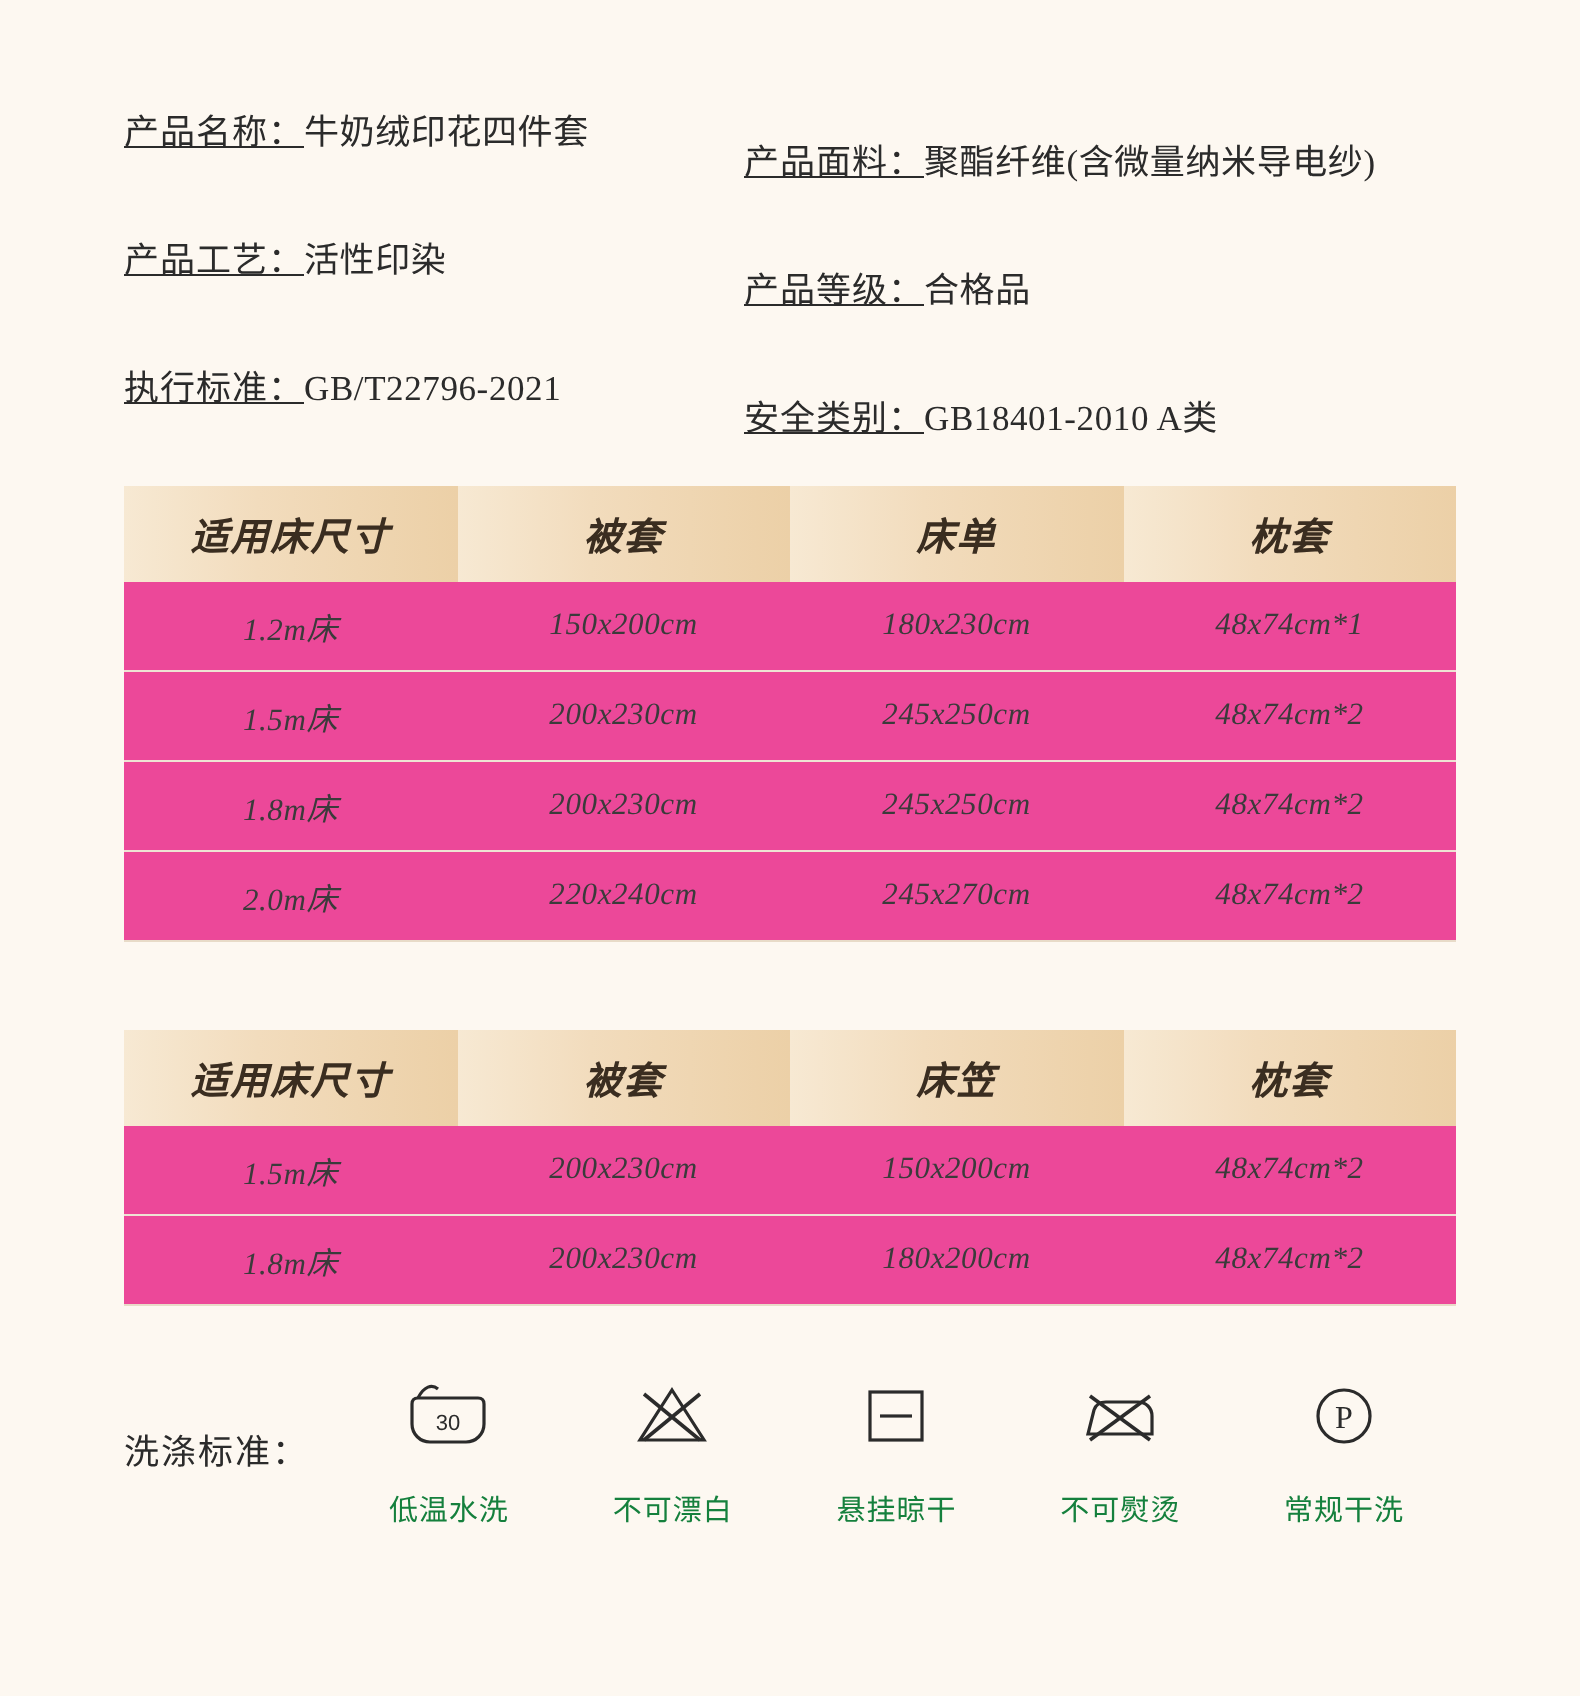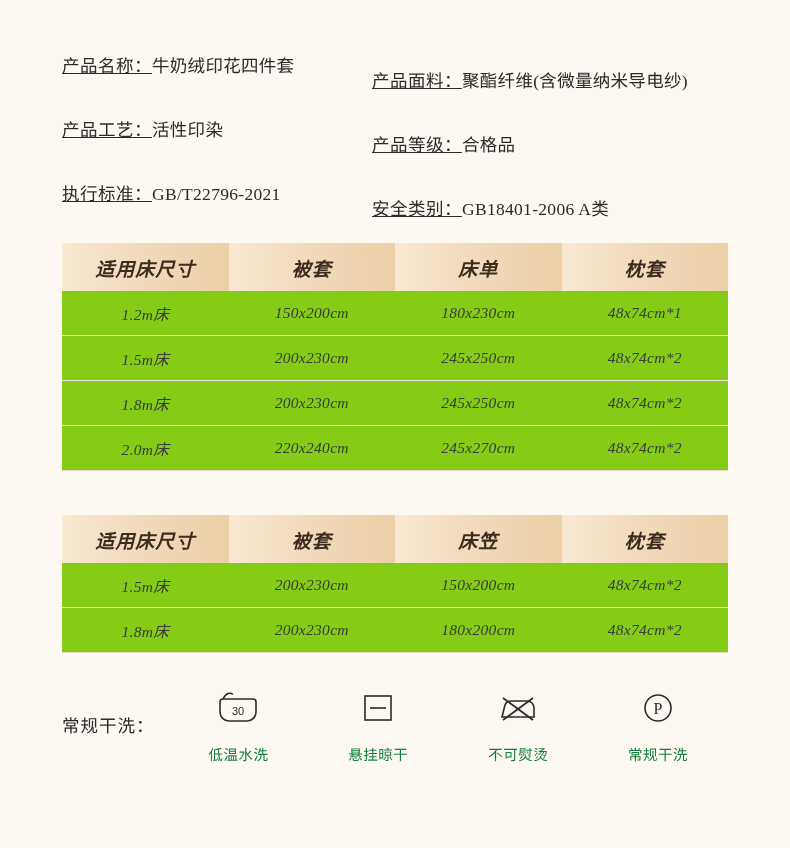--- a/index.html
+++ b/index.html
@@ -71,21 +71,21 @@
     color: #3a2d20;
     background: linear-gradient(to right, #f7e9d3 0%, #f2dcbd 40%, #ecd0a7 100%);
     border: none;
     text-align: center;
   }
   .size-table tbody td {
     height: 42px;
     font-size: 15.5px;
     text-align: center;
     color: #3b3b3b;
-    background: #84cc16;
+    background: #ec4899;
     border-bottom: 1px solid #eee3d4;
     letter-spacing: 0.3px;
   }
   .size-table tbody tr:last-child td {
     border-bottom: 1px solid #e8dbc8;
   }
   .size-table col.c1 { width: 25%; }
   .size-table col.c2 { width: 25%; }
   .size-table col.c3 { width: 25%; }
   .size-table col.c4 { width: 25%; }
@@ -155,21 +155,21 @@
         <span class="spec-value">合格品</span>
       </div>
     </div>
     <div class="spec-row">
       <div class="spec-col left">
         <span class="spec-label">执行标准：</span>
         <span class="spec-value">GB/T22796-2021</span>
       </div>
       <div class="spec-col right">
         <span class="spec-label">安全类别：</span>
-        <span class="spec-value">GB18401-2006 A类</span>
+        <span class="spec-value">GB18401-2010 A类</span>
       </div>
     </div>
   </div>
 
   <table class="size-table" id="table-one">
     <colgroup>
         <col class="c1">
         <col class="c2">
         <col class="c3">
         <col class="c4">
@@ -235,34 +235,44 @@
       <tr>
         <td>1.8m床</td>
         <td>200x230cm</td>
         <td>180x200cm</td>
         <td>48x74cm*2</td>
       </tr>
     </tbody>
   </table>
 
   <div class="wash">
-    <div class="wash-title">常规干洗：</div>
+    <div class="wash-title">洗涤标准：</div>
     <div class="wash-icons">
 
       <div class="wash-item">
         <div class="wash-symbol">
           <svg width="42" height="36" viewBox="0 0 42 36">
             <path d="M3 12 C3 10 4 9 6 9 L36 9 C38 9 39 10 39 12 L39 22 C39 27 35 31 30 31 L12 31 C7 31 3 27 3 22 Z" fill="none" stroke="#2b2b2b" stroke-width="1.6"></path>
             <path d="M6 9 C9 3 13 2 16 4.5" fill="none" stroke="#2b2b2b" stroke-width="1.6"></path>
             <text x="21" y="25" font-family="'Liberation Sans', sans-serif" font-size="11" text-anchor="middle" fill="#2b2b2b">30</text>
           </svg>
         </div>
         <div class="wash-label">低温水洗</div>
       </div>
 
+      <div class="wash-item">
+        <div class="wash-symbol">
+          <svg width="42" height="36" viewBox="0 0 42 36">
+            <path d="M21 5 L37 30 L5 30 Z" fill="none" stroke="#2b2b2b" stroke-width="1.6"></path>
+            <line x1="7" y1="7" x2="35" y2="30" stroke="#2b2b2b" stroke-width="1.8"></line>
+            <line x1="35" y1="7" x2="7" y2="30" stroke="#2b2b2b" stroke-width="1.8"></line>
+          </svg>
+        </div>
+        <div class="wash-label">不可漂白</div>
+      </div>
 
       <div class="wash-item">
         <div class="wash-symbol">
           <svg width="42" height="36" viewBox="0 0 42 36">
             <rect x="8" y="6" width="26" height="24" fill="none" stroke="#2b2b2b" stroke-width="1.6"></rect>
             <line x1="13" y1="18" x2="29" y2="18" stroke="#2b2b2b" stroke-width="1.6"></line>
           </svg>
         </div>
         <div class="wash-label">悬挂晾干</div>
       </div>

